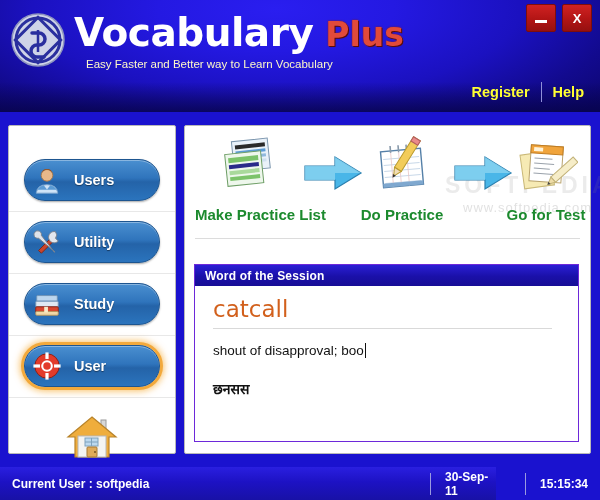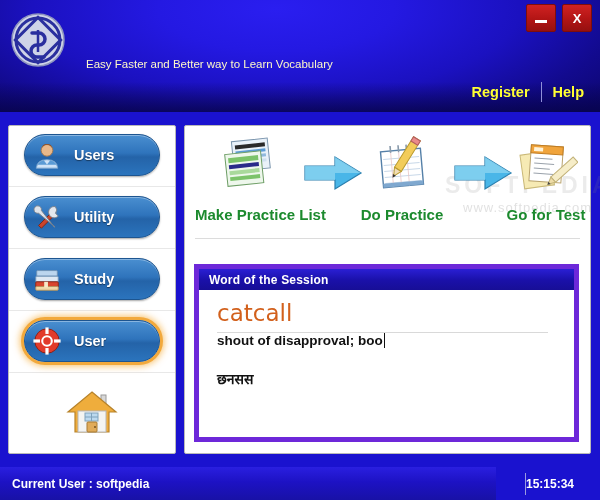--- a/index.html
+++ b/index.html
@@ -154,21 +154,21 @@
     left: 184px; top: 13px;
     width: 405px; height: 327px;
     border-radius: 2px;
   }
   .navrow {
     border-bottom: 1px solid #e8e8e8;
     padding: 9px 0 10px 0;
     display: flex;
     justify-content: center;
   }
-  .navrow:first-child { padding-top: 8px; }
+  .navrow:first-child { padding-top: 0; margin-top: 33px; }
   .navbtn {
     position: relative;
     width: 136px; height: 42px;
     border-radius: 21px;
     background: linear-gradient(to bottom, #4a8fd0 0%, #2f74bc 45%, #2463a8 55%, #2b74bd 100%);
     border: 1px solid #1d5590;
     box-shadow: 0 1px 2px rgba(0,0,0,0.35), inset 0 1px 0 rgba(255,255,255,0.35);
     display: flex;
     align-items: center;
     cursor: pointer;
@@ -248,21 +248,21 @@
     font-family: "Liberation Sans", sans-serif;
     pointer-events: none;
     user-select: none;
   }
 
   
   #wordbox {
     position: absolute;
     left: 9px; top: 138px;
     width: 385px; height: 178px;
-    border: 5px solid #6d28d9;
+    border: 1px solid #6d28d9;
     background: #fff;
     box-sizing: border-box;
   }
   #wordbox-header {
     height: 21px;
     background: linear-gradient(to bottom, #2a1fd4 0%, #1a10a8 55%, #170e96 100%);
     color: #ffffff;
     font-size: 12px;
     font-weight: bold;
     display: flex;
@@ -276,23 +276,23 @@
   }
   #wordterm {
     font-size: 23px;
     color: #d2601c;
     font-family: "DejaVu Sans", sans-serif;
     padding-bottom: 6px;
     border-bottom: 1px solid #d9d9d9;
     margin-right: 8px;
   }
   #worddef {
-    margin-top: 0;
+    margin-top: 14px;
     font-size: 13.5px;
-    font-weight: bold;
+    font-weight: normal;
     color: #111111;
     font-family: "Liberation Sans", sans-serif;
   }
   #worddef .caret {
     display: inline-block;
     width: 1px;
     height: 15px;
     background: #111;
     vertical-align: -3px;
     margin-left: 1px;
@@ -324,21 +324,21 @@
     left: 430px;
     padding-left: 14px;
     border-left: 1px solid #9a9ae0;
     height: 22px;
     display: flex;
     align-items: center;
   }
   #statustime {
     position: absolute;
     left: 525px;
-    padding-left: 0;
+    padding-left: 14px;
     border-left: 1px solid #9a9ae0;
     height: 22px;
     display: flex;
     align-items: center;
   }
 </style>
 </head>
 <body>
 
 <div id="app">
@@ -355,20 +355,23 @@
     </div>
 
     <svg id="logo" viewBox="0 0 56 56">
       <circle cx="28" cy="28" r="26" fill="#cfd4e8" stroke="#8e95bf" stroke-width="1.5"></circle>
       <circle cx="28" cy="28" r="22" fill="none" stroke="#2a2f9e" stroke-width="3"></circle>
       <rect x="12" y="12" width="32" height="32" transform="rotate(45 28 28)" fill="none" stroke="#2a2f9e" stroke-width="3"></rect>
       <path d="M22 21 h7 a6 6 0 0 1 0 12 h-2 a6 6 0 0 0 0 12 h7" fill="none" stroke="#2a2f9e" stroke-width="3.5" stroke-linecap="round"></path>
       <path d="M28 18 v22" stroke="#2a2f9e" stroke-width="2.5"></path>
     </svg>
 
+    <div id="brand">
+      <span class="vocab">Vocabulary</span><span class="plus">Plus</span>
+    </div>
 
     <div id="headlinks">
       <a>Register</a>
       <span class="vsep"></span>
       <a>Help</a>
     </div>
 
     <div id="tagline">Easy Faster and Better way to Learn Vocabulary</div>
   </div>
 
@@ -530,16 +533,17 @@
           <div id="wordterm">catcall</div>
           <div id="worddef"><span>shout of disapproval; boo</span><span class="caret"></span></div>
           <div id="wordnative">छनसस</div>
         </div>
       </div>
     </div>
   </div>
 
   <div id="statusbar">
     <span id="statususer">Current User : softpedia</span>
+    <span id="statusdate">30-Sep-11</span>
     <span id="statustime">15:15:34</span>
   </div>
 
 </div>
 
 </body></html>

